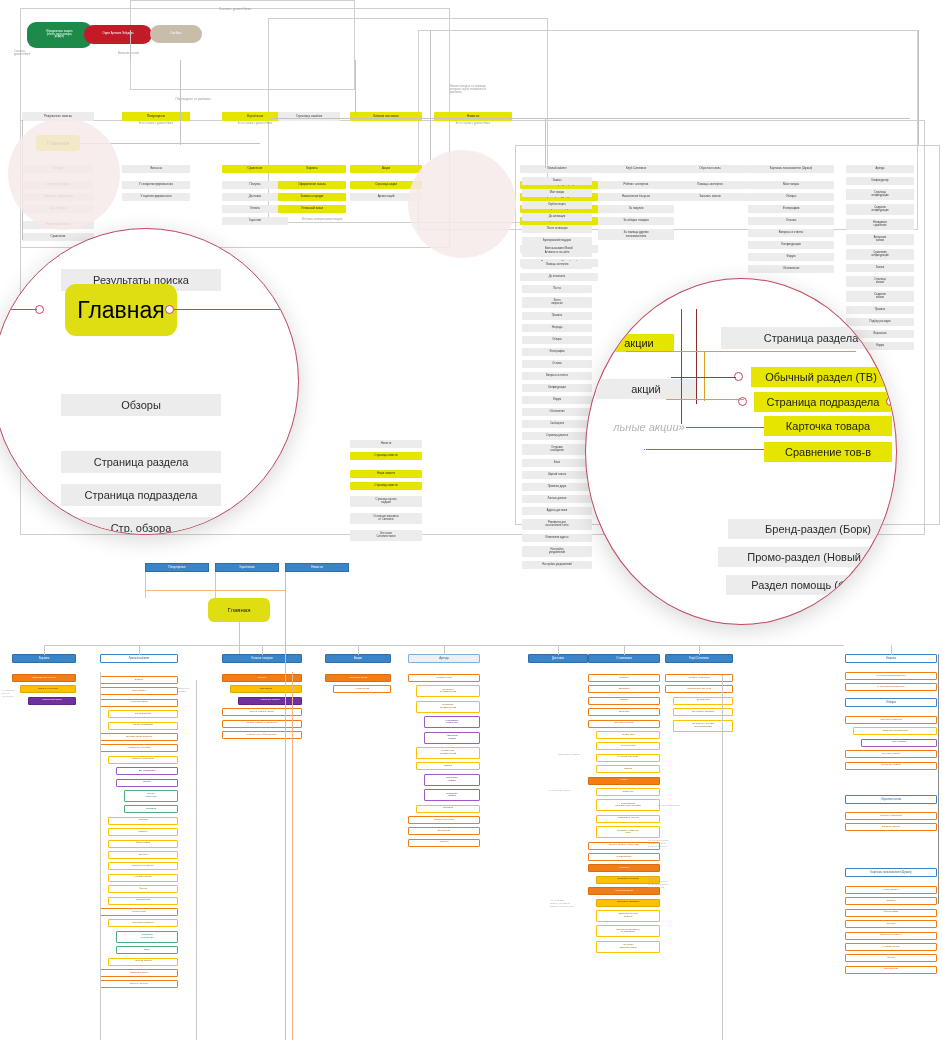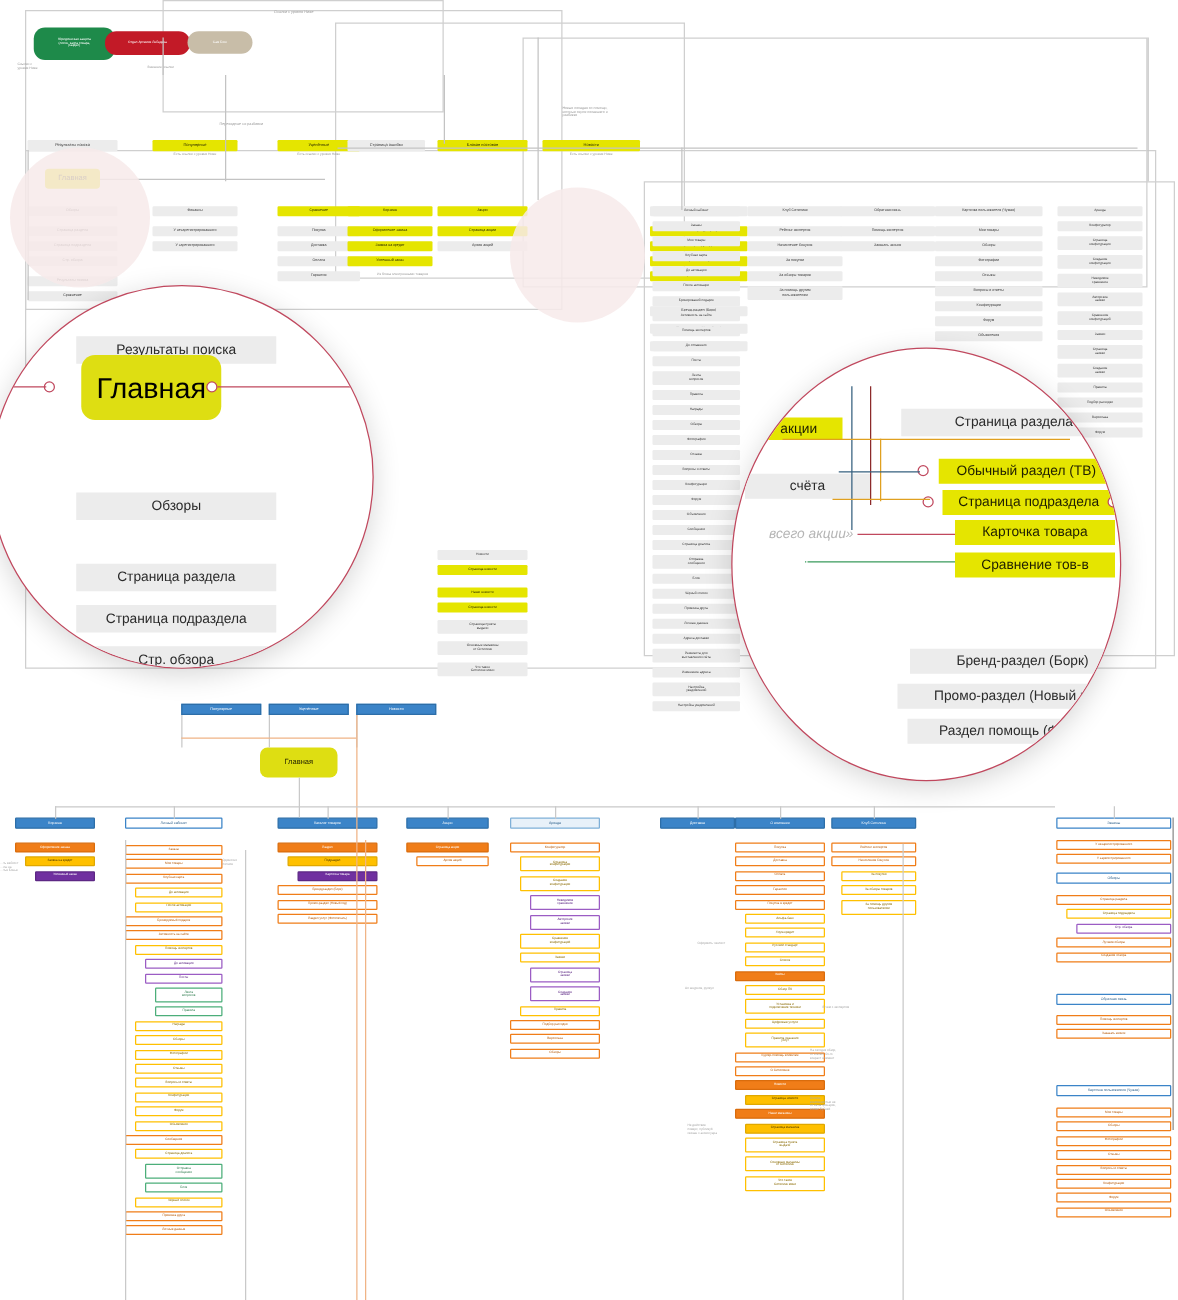--- a/index.html
+++ b/index.html
@@ -254,22 +254,22 @@
       <div class="lrow" style="left: 68px; top: 288px; width: 160px; height: 22px;;font-size:11px;">Стр. обзора</div>
       <div class="knob" style="left: 42px; top: 76px; width: 9px; height: 9px;"></div>
       <div class="knob" style="left: 172px; top: 76px; width: 9px; height: 9px;"></div>
       <div class="lline" style="left: 8px; top: 80px; width: 36px; height: 1.3px;"></div>
       <div class="lline" style="left: 181px; top: 80px; width: 124px; height: 1.3px;"></div>
     </div>
 
   <div class="lens" id="lensRight" style="left:585px;top:278px;width:310px;height:345px;">
       <div class="lrow" style="left: 135px; top: 48px; width: 180px; height: 22px;;font-size:11px;">Страница раздела</div>
       <div class="lrow lyel" style="left: 18px; top: 55px; width: 70px; height: 18px;;font-size:11px;">акции</div>
-      <div class="lrow" style="left: 10px; top: 100px; width: 100px; height: 20px;;font-size:11px;">счёта</div>
-      <div class="lrow ital" style="left: 8px; top: 140px; width: 110px; height: 16px;;font-size:11px;">всего акции»</div>
+      <div class="lrow" style="left: 10px; top: 100px; width: 100px; height: 20px;;font-size:11px;">акций</div>
+      <div class="lrow ital" style="left: 8px; top: 140px; width: 110px; height: 16px;;font-size:11px;">льные акции»</div>
       <div class="lrow lyel" style="left: 165px; top: 88px; width: 140px; height: 20px;;font-size:11px;">Обычный раздел (ТВ)</div>
       <div class="lrow lyel" style="left: 168px; top: 113px; width: 138px; height: 20px;;font-size:11px;">Страница подраздела</div>
       <div class="lrow lyel" style="left: 178px; top: 137px; width: 128px; height: 20px;;font-size:11px;">Карточка товара</div>
       <div class="lrow lyel" style="left: 178px; top: 163px; width: 128px; height: 20px;;font-size:11px;">Сравнение тов-в</div>
       <div class="lrow" style="left: 142px; top: 240px; width: 180px; height: 20px;;font-size:11px;">Бренд-раздел (Борк)</div>
       <div class="lrow" style="left: 132px; top: 268px; width: 195px; height: 20px;;font-size:11px;">Промо-раздел (Новый год)</div>
       <div class="lrow" style="left: 140px; top: 296px; width: 180px; height: 20px;;font-size:11px;">Раздел помощь (Фотопеч</div>
       <div class="knob" style="left: 148px; top: 93px; width: 9px; height: 9px;"></div>
       <div class="knob" style="left: 300px; top: 93px; width: 9px; height: 9px;"></div>
       <div class="knob" style="left: 152px; top: 118px; width: 9px; height: 9px;"></div>

